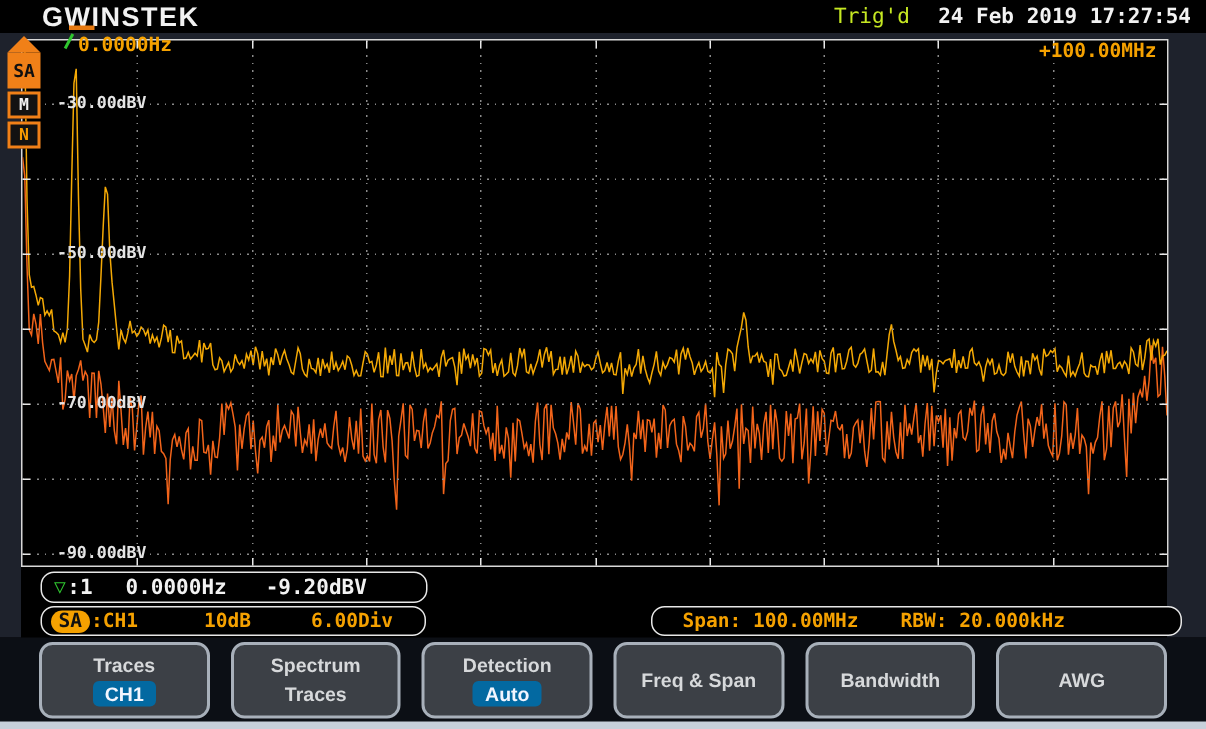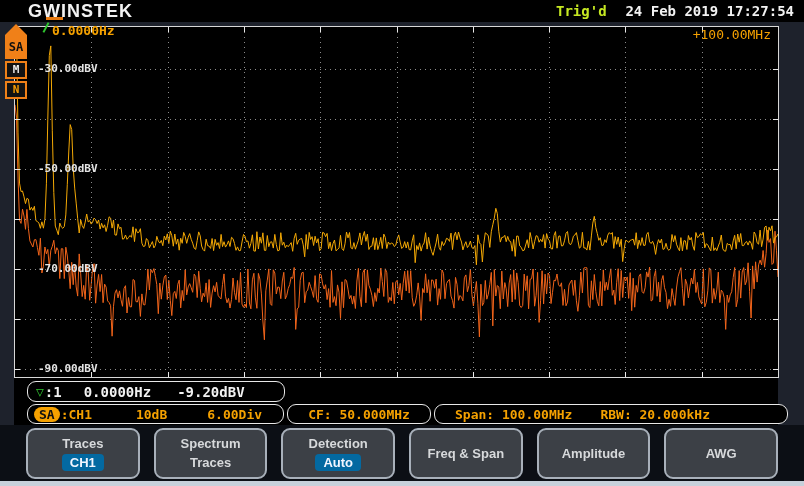--- a/index.html
+++ b/index.html
@@ -3,39 +3,39 @@
 <meta charset="utf-8">
 <style>
   html,body{margin:0;padding:0;background:#000;}
   #screen{position:relative;width:804px;height:486px;background:#000;overflow:hidden;
           font-family:"DejaVu Sans Mono",monospace;}
   
   #topbar{position:absolute;left:0;top:0;width:800px;height:22px;background:#000;}
   #logo{position:absolute;left:28px;top:1px;color:#f2f2f2;
         font-family:"Liberation Sans",sans-serif;font-weight:900;font-size:18px;letter-spacing:1px;}
   #logo-underline{position:absolute;left:46px;top:17px;width:17px;height:3px;background:#e87a10;}
-  #trig{position:absolute;left:556px;top:3px;color:#c6e822;font-weight:bold;font-size:14px;}
+  #trig{position:absolute;left:556px;top:3px;color:#c6e822;font-weight:normal;font-size:14px;}
   #datetime{position:absolute;right:6px;top:3px;color:#f2f2f2;font-weight:bold;font-size:14px;}
   
   .margin{position:absolute;background:#1e222c;}
   
   #plot{position:absolute;left:14px;top:26px;width:763px;height:350px;background:#000;
         border:1px solid #d8d8d8;box-sizing:content-box;}
   .hgrid{position:absolute;left:0;width:100%;height:1px;
          background-image:repeating-linear-gradient(90deg,#8a8a8a 0 1px,transparent 1px 5px);}
   .vgrid{position:absolute;top:0;height:100%;width:1px;
          background-image:repeating-linear-gradient(180deg,#8a8a8a 0 1px,transparent 1px 5px);}
   .tickL{position:absolute;left:0;width:5px;height:1px;background:#e8e8e8;}
   .tickR{position:absolute;right:0;width:5px;height:1px;background:#e8e8e8;}
   .tickT{position:absolute;top:0;height:5px;width:1px;background:#e8e8e8;}
   .tickB{position:absolute;bottom:0;height:5px;width:1px;background:#e8e8e8;}
   .ylabel{position:absolute;left:23px;color:#e4e4e4;font-weight:bold;font-size:11px;line-height:13px;}
   #trace-svg{position:absolute;left:0;top:0;}
   #start-freq{position:absolute;left:52px;top:23px;color:#f5a100;font-weight:bold;font-size:13px;z-index:5;}
-  #stop-freq{position:absolute;right:33px;top:27px;color:#f5a100;font-weight:normal;font-size:13px;z-index:5;}
+  #stop-freq{position:absolute;right:33px;top:27px;color:#f5a100;font-weight:bold;font-size:13px;z-index:5;}
   #marker-slash{position:absolute;left:45px;top:22px;width:2px;height:11px;background:#2fc62f;
                 transform:rotate(28deg);z-index:6;}
   
   #trace-ind{position:absolute;left:4px;top:24px;width:24px;z-index:7;}
   #sa-arrow{width:0;height:0;margin-left:1px;border-left:11px solid transparent;
             border-right:11px solid transparent;border-bottom:11px solid #f08018;}
   #sa-body{width:22px;height:24px;margin-left:1px;background:#f08018;color:#101010;
            font-weight:bold;font-size:12px;text-align:center;line-height:24px;}
   .ind-box{width:18px;height:14px;margin:2px 0 0 1px;border:2px solid #f08018;background:#121212;
            font-weight:bold;font-size:11px;text-align:center;line-height:14px;}
@@ -163,23 +163,20 @@
     <span class="mfreq">0.0000Hz</span>
     <span class="mlevel">-9.20dBV</span>
   </div>
 
   <div class="pill status" id="sa-pill">
     <span id="sa-badge">SA</span>
     <span class="src">:CH1</span>
     <span class="scale">10dB</span>
     <span class="divs">6.00Div</span>
   </div>
-  <div class="pill status" id="cf-pill">
-    <span>CF: 50.000MHz</span>
-  </div>
   <div class="pill status" id="span-pill">
     <span>Span: 100.00MHz</span>
     <span class="rbw">RBW: 20.000kHz</span>
   </div>
 
   <div id="menu-bar">
       <div class="menu-btn">
         <div class="btn-label">Traces</div>
         <div class="btn-value blue">CH1</div>
       </div>
@@ -188,21 +185,21 @@
         <div class="btn-value">Traces</div>
       </div>
       <div class="menu-btn">
         <div class="btn-label">Detection</div>
         <div class="btn-value blue">Auto</div>
       </div>
       <div class="menu-btn">
         <div class="btn-label">Freq &amp; Span</div>
       </div>
       <div class="menu-btn">
-        <div class="btn-label">Amplitude</div>
+        <div class="btn-label">Bandwidth</div>
       </div>
       <div class="menu-btn">
         <div class="btn-label">AWG</div>
       </div>
     </div>
   <div id="bottom-strip"></div>
 
 </div>
 
 </body></html>

